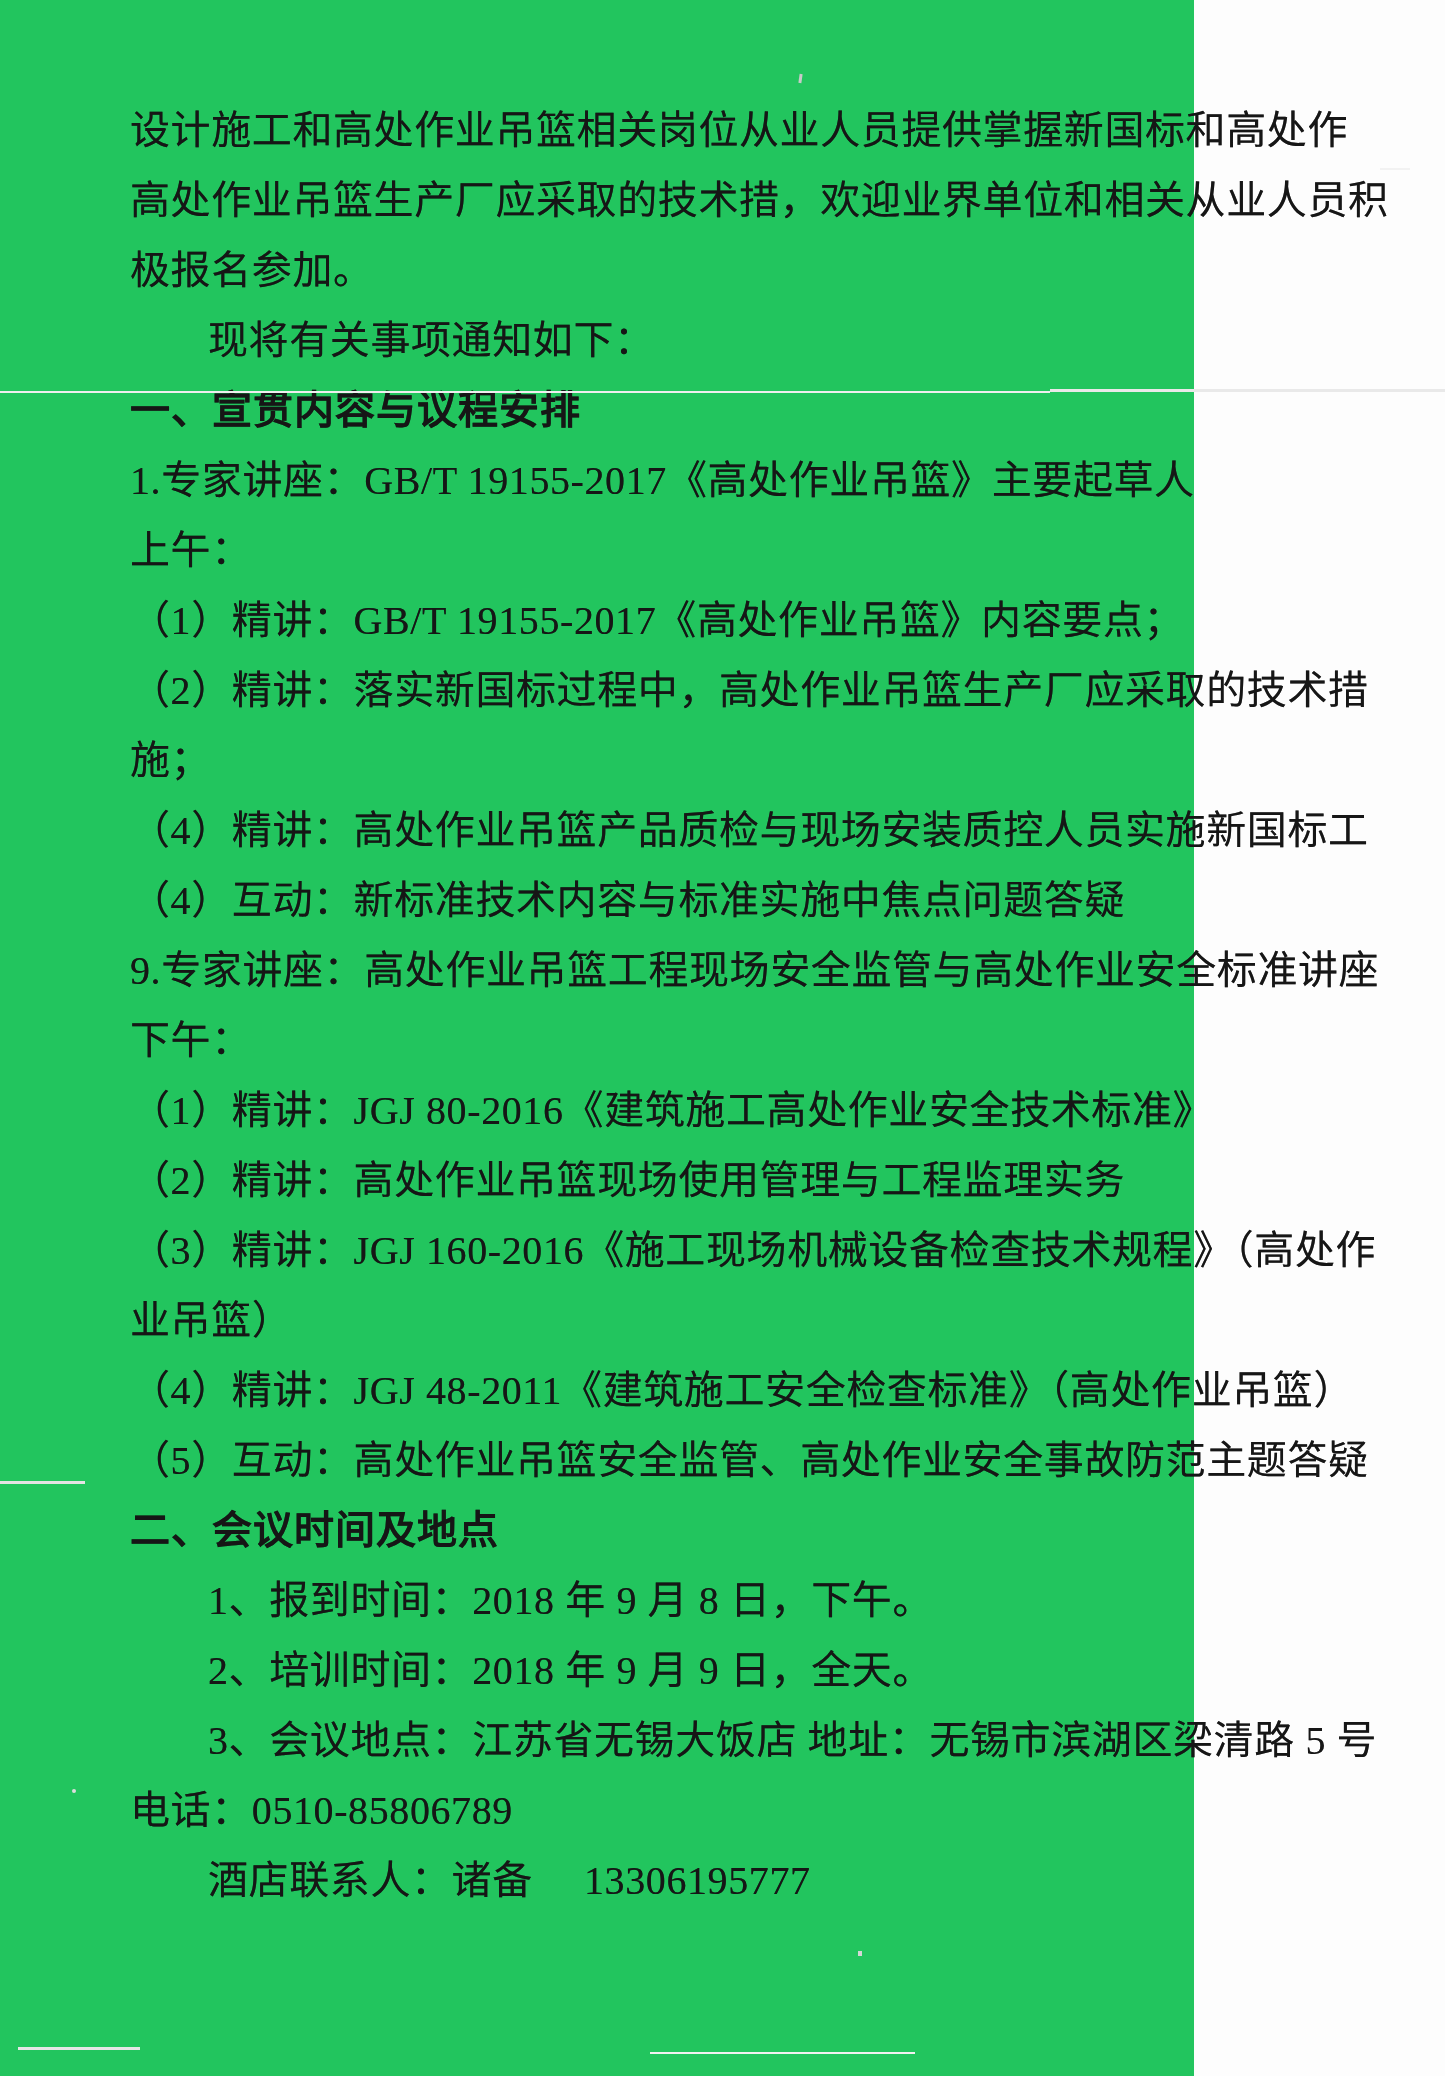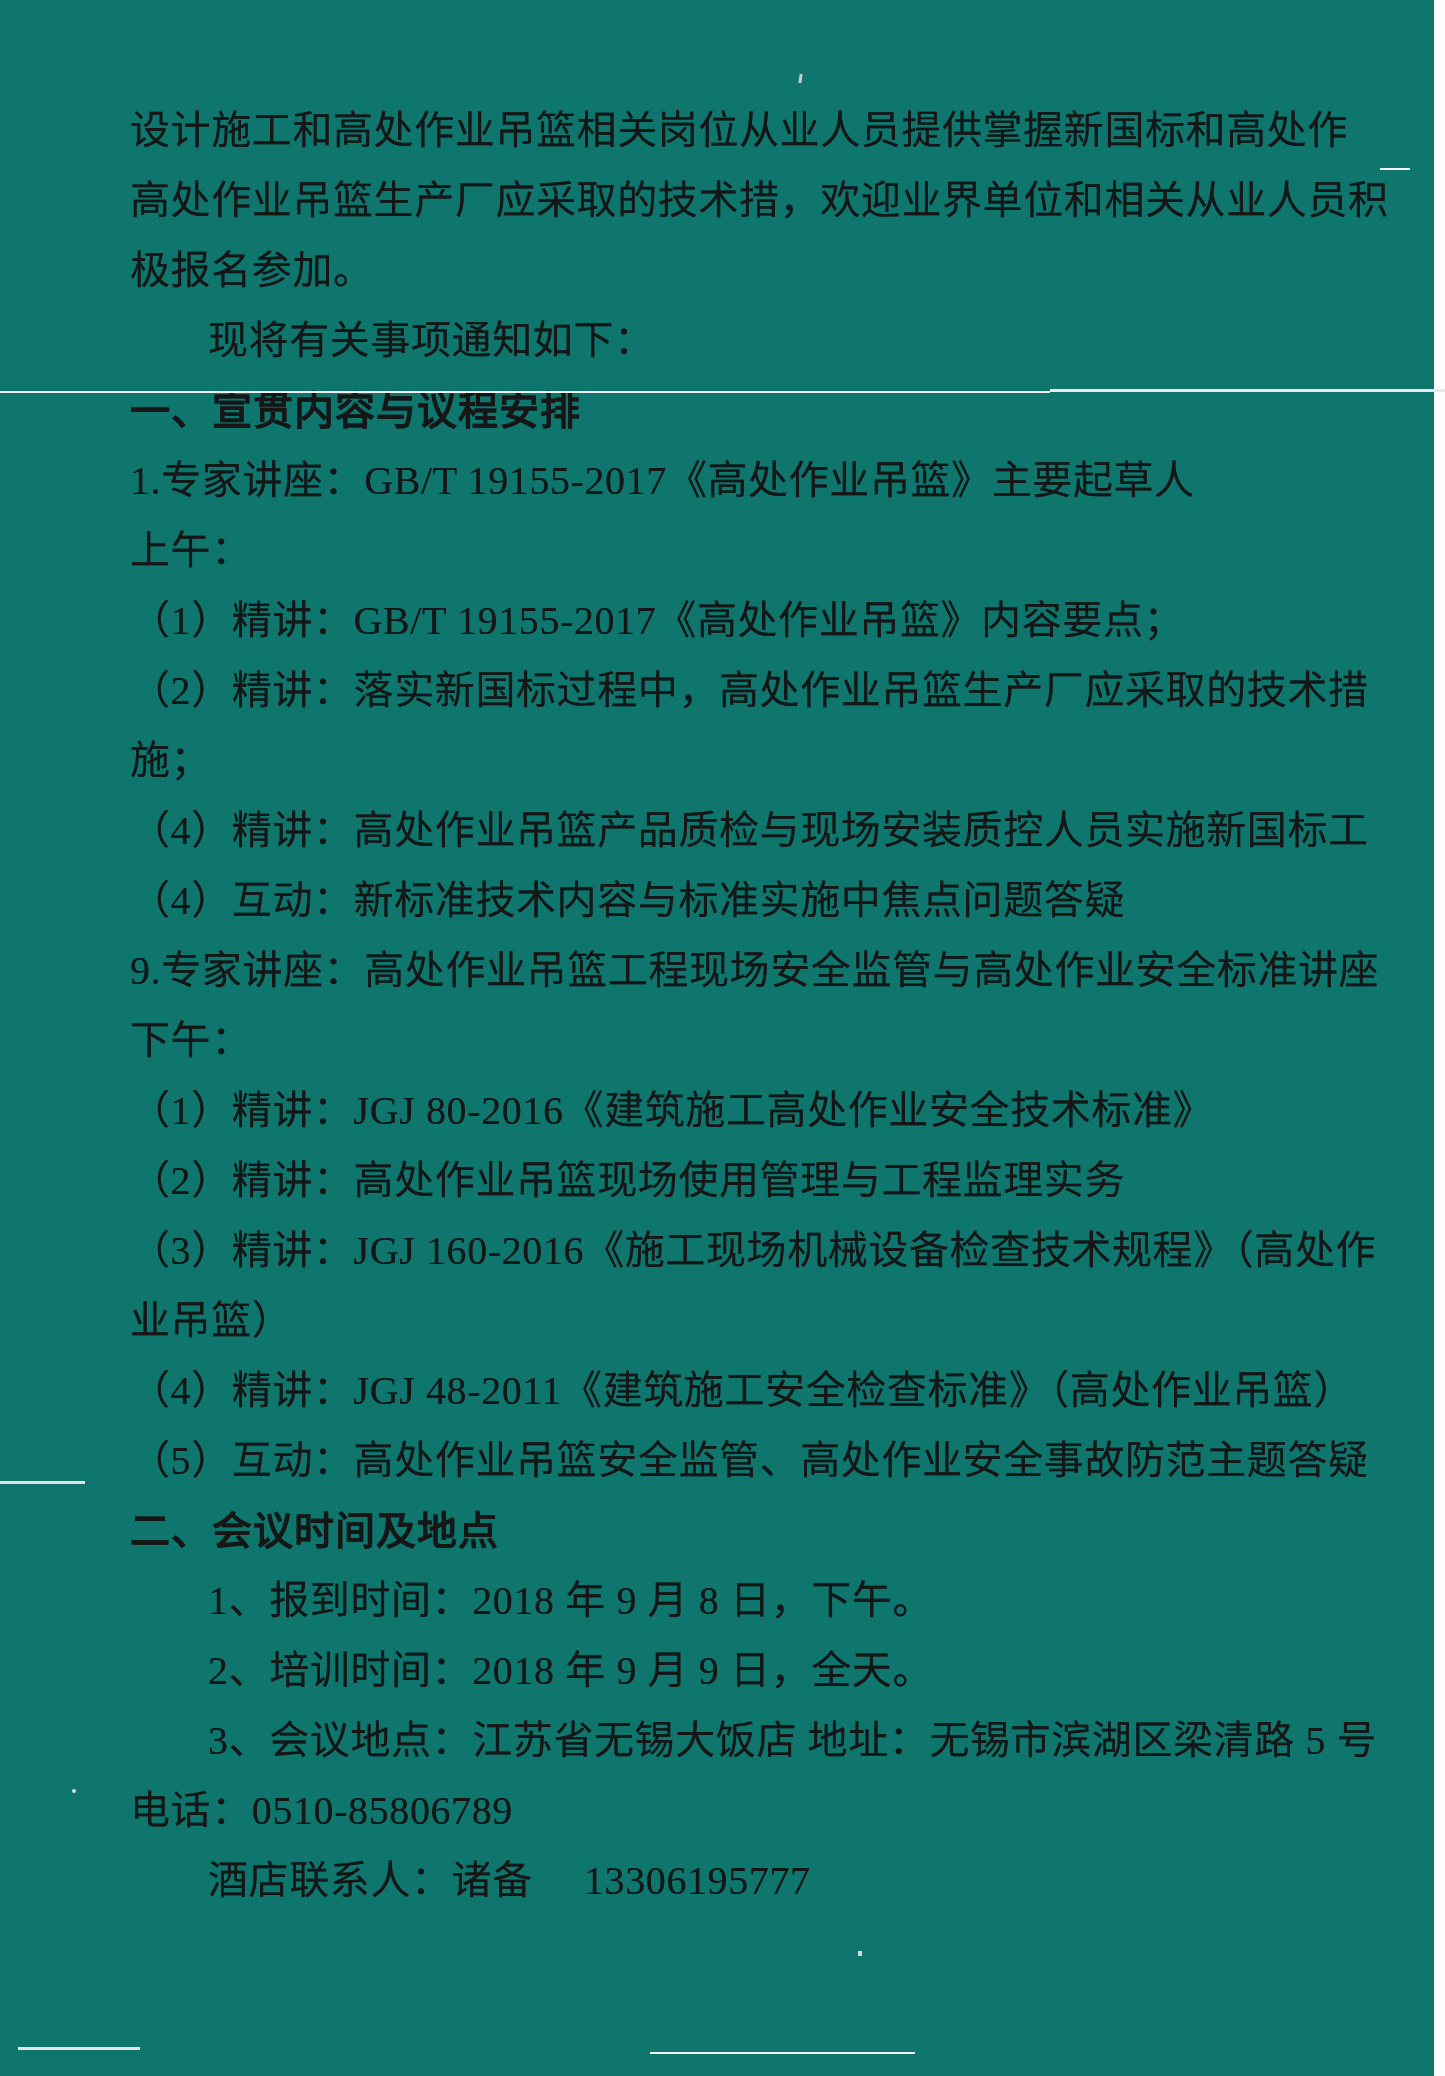--- a/index.html
+++ b/index.html
@@ -13,39 +13,39 @@
     background: #fdfdfd;
     position: relative;
     overflow: hidden;
     font-family: "Liberation Serif", "DejaVu Serif", serif;
     color: #161616;
   }
   .page {
     position: absolute;
     left: 0;
     top: 0;
-    width: 1434px;
+    width: 1194px;
     height: 2076px;
     box-sizing: border-box;
     padding: 96px 55px 0 130px;
-    background: #0f766e;
+    background: #22c55e;
   }
   .line {
     font-size: 40px;
     line-height: 70px;
     letter-spacing: 0.6px;
     white-space: nowrap;
     
     text-shadow: 0 0 0.4px rgba(0,0,0,0.55);
   }
   .indent {
     padding-left: 78px;
   }
   .heading {
-    font-family: Liberation Sans, sans-serif;
+    font-family: Liberation Serif, serif;
     font-weight: 700;
     letter-spacing: 1px;
   }
   
   .artifact {
     position: absolute;
     pointer-events: none;
   }
   .a1 { left: 0;    top: 391px;  width: 1050px; height: 2px; background: #efefef; }
   .a2 { left: 1050px; top: 389px; width: 395px; height: 3px; background: #e9e9e9; }

